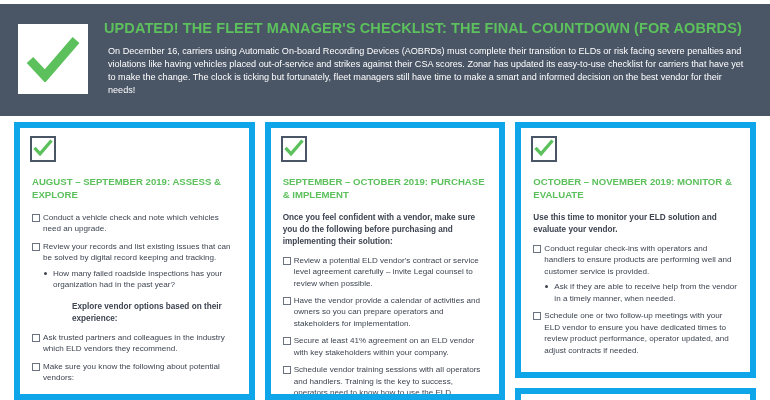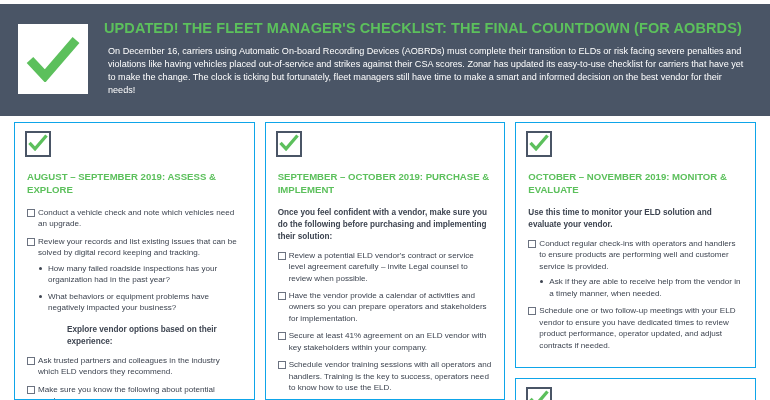--- a/index.html
+++ b/index.html
@@ -67,21 +67,21 @@
   }
   .col {
     position: relative;
     width: 248px;
     margin-right: 10px;
   }
   .col:last-child { margin-right: 0; }
 
   .card {
     position: relative;
-    border: 1px solid #0ea5e9;
+    border: 6px solid #0ea5e9;
     background: #ffffff;
     padding: 26px 12px 10px 12px;
     margin-bottom: 10px;
   }
   .card-check {
     position: absolute;
     left: 10px; top: 8px;
     width: 26px; height: 26px;
     border: 2px solid #4a5566;
     background: #ffffff;
@@ -190,21 +190,20 @@
           <div class="card-title">AUGUST – SEPTEMBER 2019: ASSESS &amp; EXPLORE</div>
 
           <ul class="checklist">
             <li>
               <span>Conduct a vehicle check and note which vehicles need an upgrade.</span>
             </li>
             <li>
               <span>Review your records and list existing issues that can be solved by digital record keeping and tracking.</span>
               <ul class="sub">
                 <li>How many failed roadside inspections has your organization had in the past year?</li>
-                <li>What behaviors or equipment problems have negatively impacted your business?</li>
               </ul>
             </li>
           </ul>
 
           <div class="mid-lead">Explore vendor options based on their experience:</div>
           <ul class="checklist">
             <li>
               <span>Ask trusted partners and colleagues in the industry which ELD vendors they recommend.</span>
             </li>
             <li>

